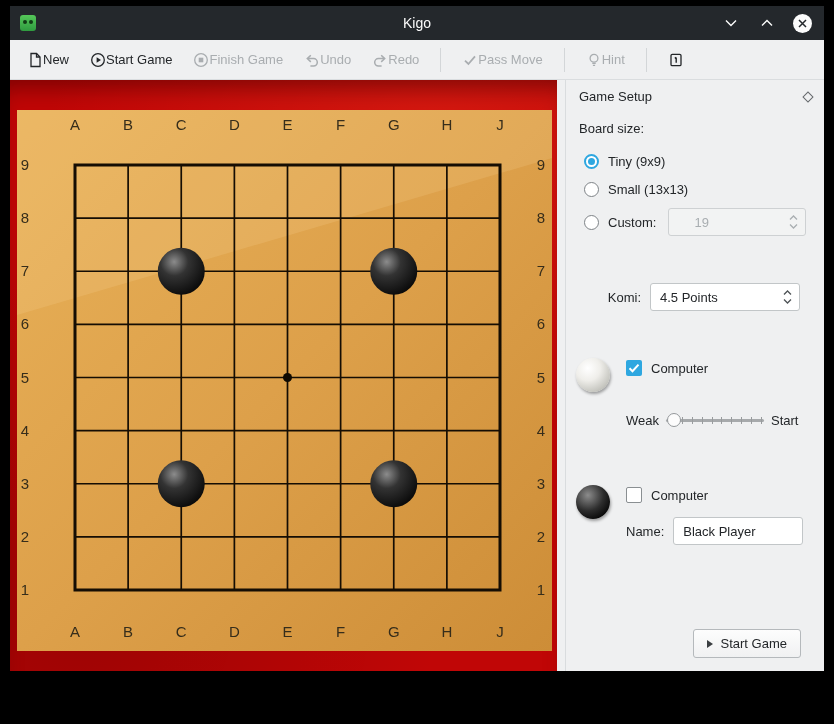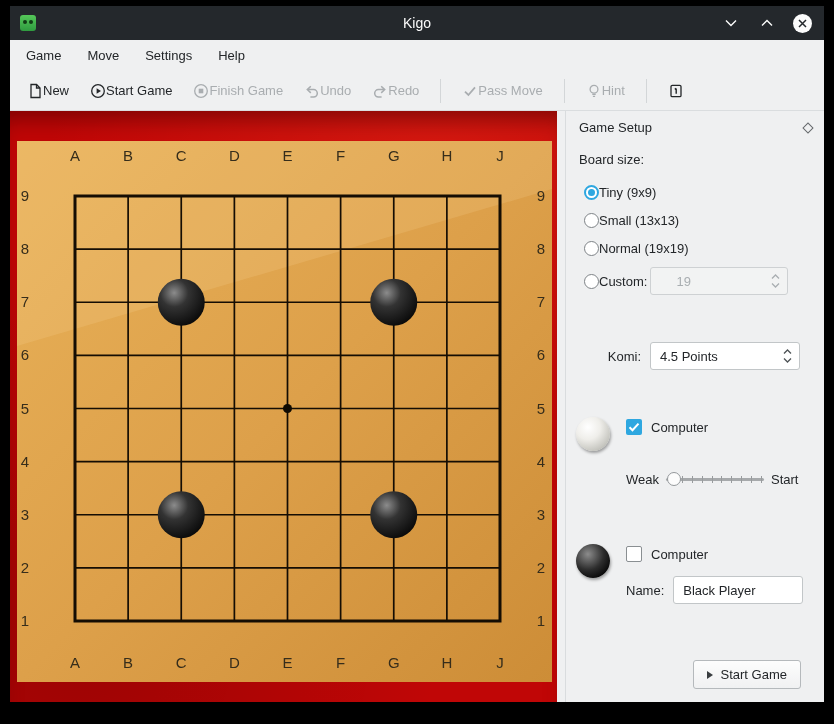--- a/index.html
+++ b/index.html
@@ -39,21 +39,21 @@
     box-shadow: inset 0 20px 22px -12px rgba(70,0,0,0.55);
   }
   .board-svg { position:absolute; left:7px; top:30px; }
 
   
   .panel { margin-left:auto; width:259px; display:flex; flex-direction:column; font-size:13px; color:#232629; background:#eff0f1; border-left:1px solid #d9dcde; }
   .panel-header { display:flex; align-items:center; padding:9px 12px 0 13px; }
   .float-icon { margin-left:auto; width:8px; height:8px; border:1px solid #66696c; transform:rotate(45deg); }
   .bs-label { margin:17px 0 0 13px; }
   .radio-rows { margin:11px 0 0 18px; display:flex; flex-direction:column; }
-  .radio-row { display:flex; align-items:center; height:28px; }
+  .radio-row { display:flex; align-items:center; height:28px; gap:9px; }
   .radio-row.custom { margin-top:5px; }
   .radio { width:15px; height:15px; border-radius:50%; background:#fff; border:1px solid #7e8387; position:relative; flex:0 0 15px; }
   .radio.selected { border:2px solid #2ea7e0; }
   .radio.selected::after { content:""; position:absolute; inset:2px; border-radius:50%; background:#2ea7e0; }
   .spinbox { margin-left:3px; width:138px; height:28px; background:#f2f3f3; border:1px solid #ced1d3; border-radius:3px; display:flex; align-items:center; padding:0 7px 0 25px; color:#a9aeb1; }
   .spin-arrows { margin-left:auto; display:flex; flex-direction:column; gap:2px; align-items:center; }
   .form-rows { margin:47px 24px 0 0; display:flex; flex-direction:column; gap:10px; }
   .form-row { display:flex; align-items:center; justify-content:flex-end; gap:9px; }
   .combo { width:150px; height:28px; background:#fff; border:1px solid #c2c6c8; border-radius:3px; display:flex; align-items:center; padding:0 7px 0 9px; color:#232629; }
   .combo .spin-arrows { color:#4e5356; }
@@ -100,26 +100,20 @@
           </svg>
       </div>
       <div class="tb-close">
         <svg width="9" height="9" viewBox="0 0 9 9">
             <path d="M1 1l7 7M8 1L1 8" stroke="#24282c" stroke-width="1.5"></path>
           </svg>
       </div>
     </div>
   </div>
 
-  <div class="menubar">
-      <div class="menu-item">Game</div>
-      <div class="menu-item">Move</div>
-      <div class="menu-item">Settings</div>
-      <div class="menu-item">Help</div>
-    </div>
 
   <div class="toolbar">
       <div class="tb-item">
         <span class="tb-icon">
           <svg width="16" height="16" viewBox="0 0 16 16">
             <path d="M4 1.5h5.5L13 5v9.5H4z" fill="none" stroke="currentColor" stroke-width="1.3"></path>
             <path d="M9.5 1.5v3.5H13" fill="none" stroke="currentColor" stroke-width="1.3"></path>
           </svg>
         </span>
         <span class="tb-label">New</span>
@@ -282,24 +276,20 @@
       <div class="bs-label">Board size:</div>
       <div class="radio-rows">
           <div class="radio-row">
             <span class="radio selected"></span>
             <span class="radio-label">Tiny (9x9)</span>
           </div>
           <div class="radio-row">
             <span class="radio"></span>
             <span class="radio-label">Small (13x13)</span>
           </div>
-          <div class="radio-row">
-            <span class="radio"></span>
-            <span class="radio-label">Normal (19x19)</span>
-          </div>
           <div class="radio-row custom">
             <span class="radio"></span>
             <span class="radio-label">Custom:</span>
             <div class="spinbox">
               <span class="spin-value">19</span>
               <span class="spin-arrows">
                 <svg width="9" height="6" viewBox="0 0 9 6">
                   <path d="M1 4.5L4.5 1 8 4.5" fill="none" stroke="currentColor" stroke-width="1.3"></path>
                 </svg>
                 <svg width="9" height="6" viewBox="0 0 9 6">

